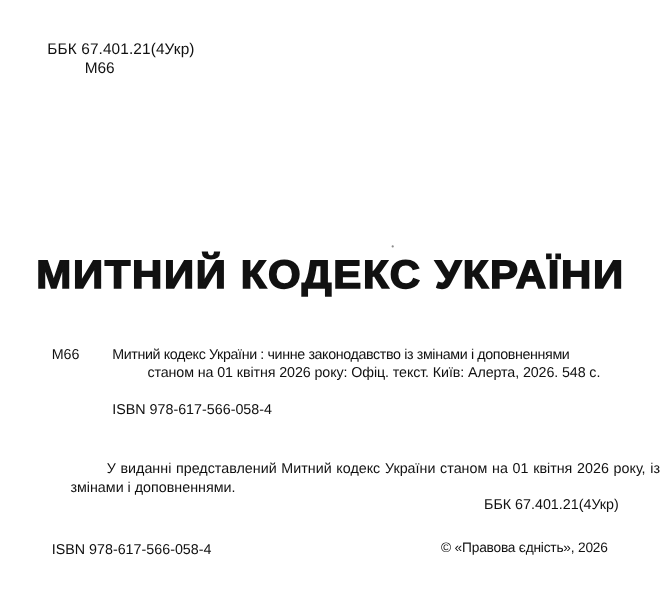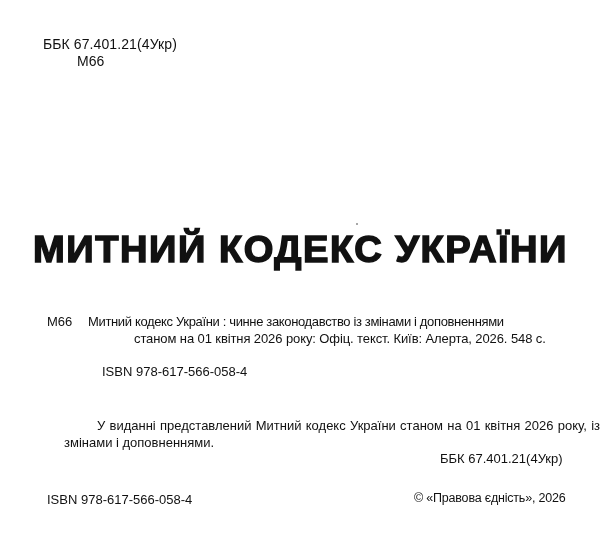--- a/index.html
+++ b/index.html
@@ -38,21 +38,21 @@
       left: 356px; top: 223px;
       width: 2px; height: 2px;
       background: #8a8a8a;
       border-radius: 50%;
     }
     .cat-code {
       left: 47px; top: 314px;
       font-size: 13px;
     }
     .cat-line1 {
-      left: 88px; top: 314px;
+      left: 102px; top: 314px;
       font-size: 13px;
       letter-spacing: -0.35px;
     }
     .cat-line2 {
       left: 102px; top: 331px;
       font-size: 13px;
       letter-spacing: -0.1px;
       margin-left: 32px;
     }
     .isbn-mid {
@@ -70,21 +70,21 @@
     }
     .bbk-bottom {
       left: 440px; top: 451px;
       font-size: 13px;
     }
     .isbn-bottom {
       left: 47px; top: 492px;
       font-size: 13px;
     }
     .copyright {
-      left: 414px; top: 491px;
+      left: 401px; top: 491px;
       font-size: 12.5px;
       letter-spacing: -0.2px;
       text-align: right;
     }
   </style>
 </head>
 <body>
 
 <div class="abs bbk-top">ББК 67.401.21(4Укр)</div>
 <div class="abs code-top">М66</div>

